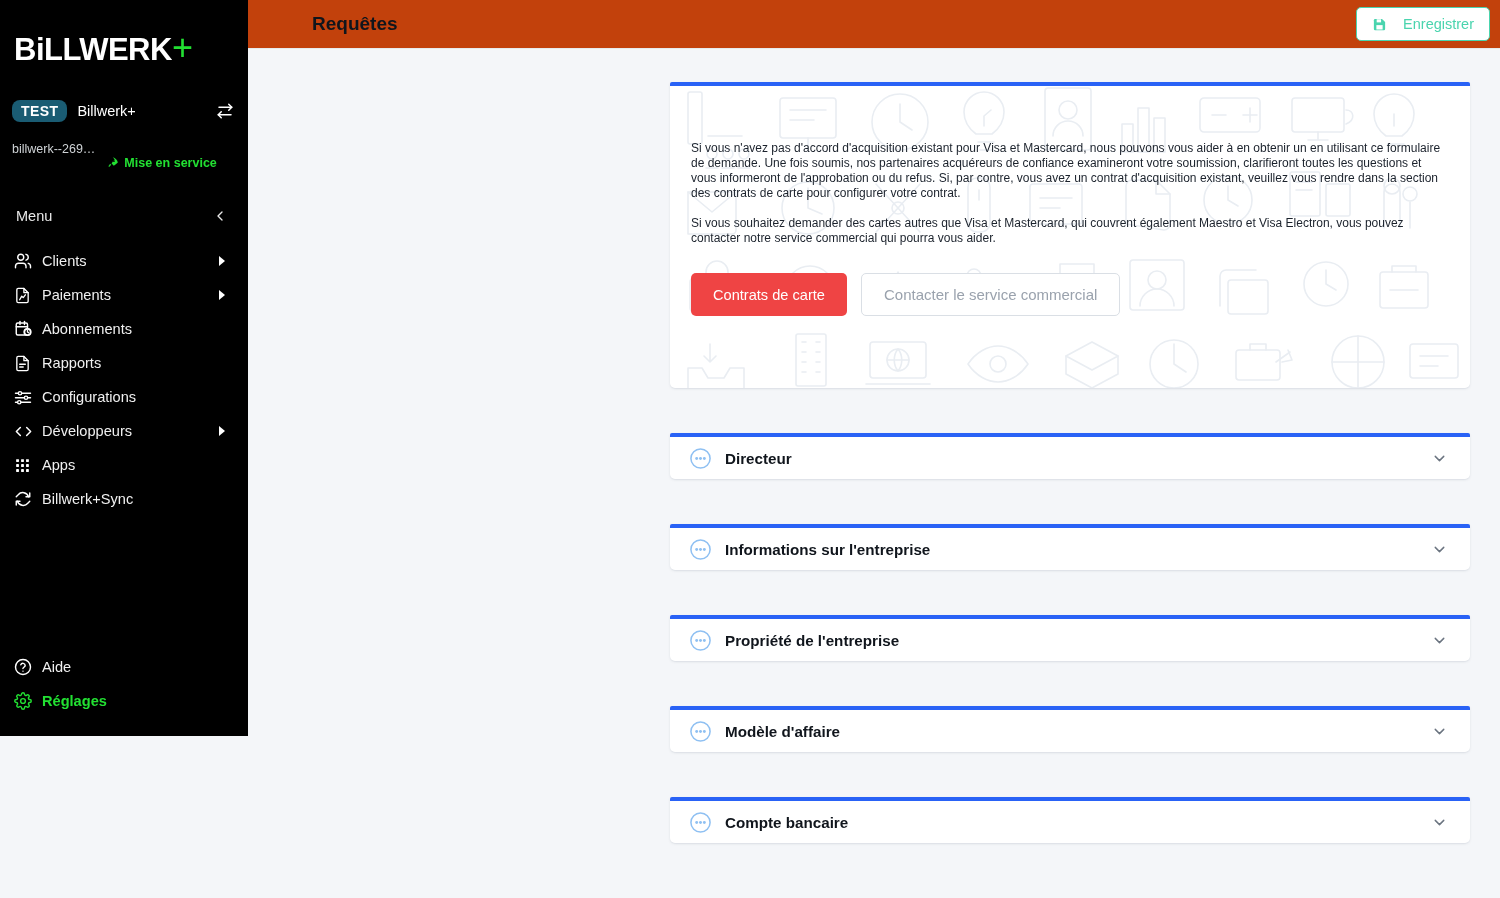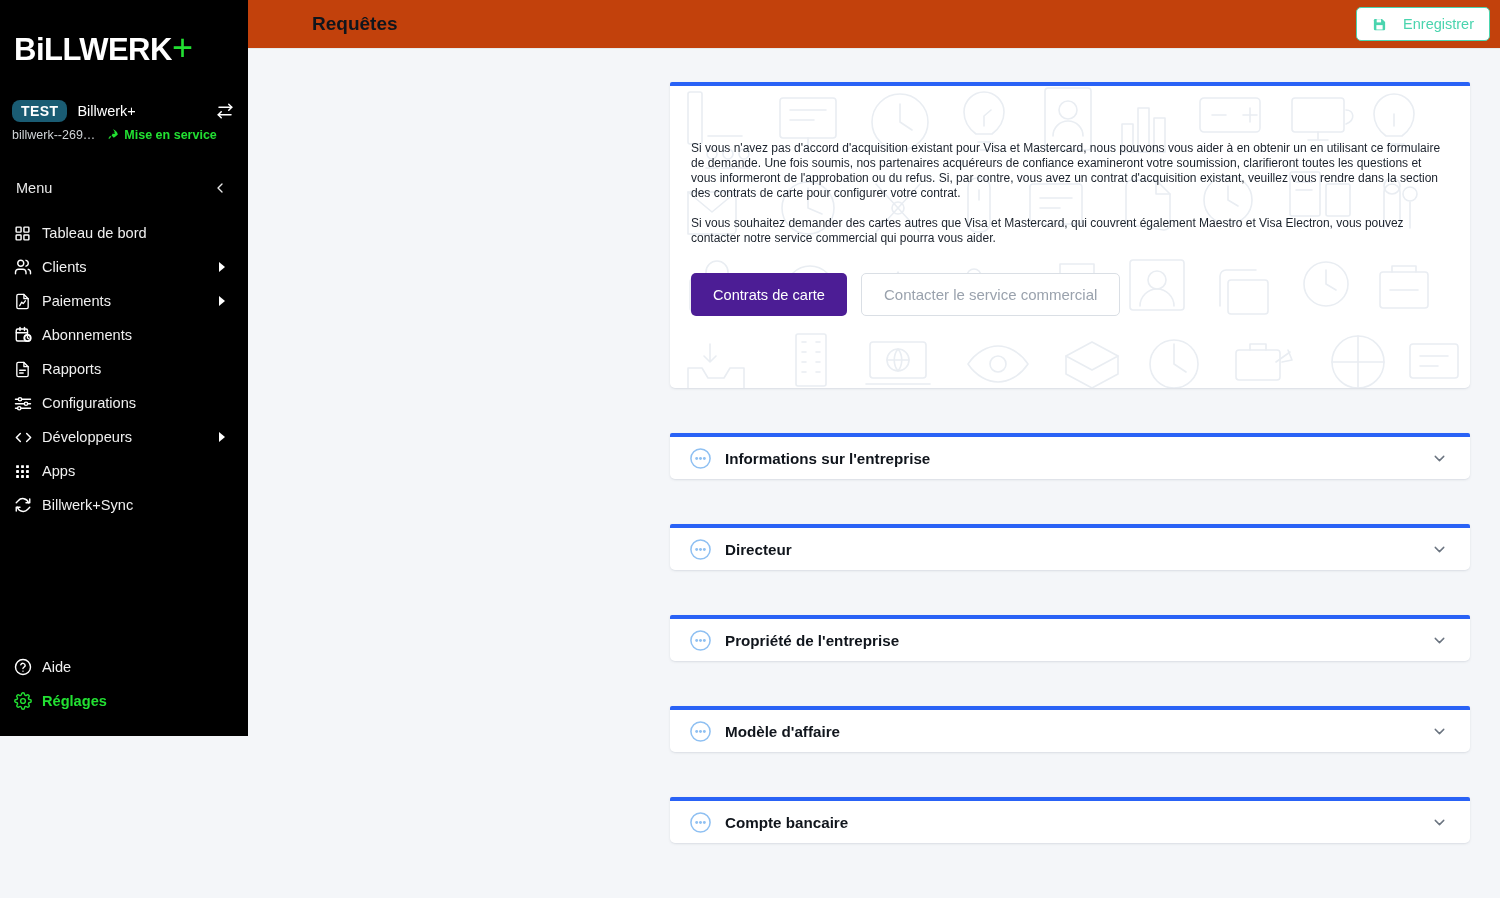--- a/index.html
+++ b/index.html
@@ -36,21 +36,21 @@
   .tenant-row1 { display: flex; align-items: center; gap: 10px; }
   .test-badge {
     background: #1a5c73; color: #ffffff;
     font-size: 14px; font-weight: 700; letter-spacing: 0.4px;
     padding: 3px 9px; border-radius: 8px;
   }
   .tenant-name { font-size: 14.5px; color: #ffffff; flex: 1; }
   .swap-icon { color: #ffffff; display:flex; align-items:center; }
   .tenant-row2 { display: flex; align-items: center; gap: 10px; margin-top: 6px; }
   .tenant-id { font-size: 12.5px; color: #cfd3d6; }
-  .status-wrap { display: flex; align-items: center; gap: 5px; }
+  .status-wrap { display: flex; align-items: center; gap: 5px; margin-top: 28px; }
   .status-text { font-size: 12.5px; color: #22e032; font-weight: 600; }
   .rocket-icon { color: #22e032; display:flex; }
 
   .menu-head {
     display: flex; align-items: center; justify-content: space-between;
     padding: 24px 20px 10px 16px;
   }
   .menu-head .label { font-size: 14.5px; color: #e8e8e8; }
   .collapse-icon { color: #e8e8e8; display: flex; }
 
@@ -114,21 +114,21 @@
     position: absolute; inset: 0; opacity: 1; pointer-events: none;
   }
   .intro-inner { position: relative; z-index: 2; padding: 55px 21px 0 21px; }
   .intro-p {
     font-size: 12px; line-height: 1.25; color: #1b222c;
     margin-bottom: 15px; max-width: 758px;
   }
   .intro-p:last-of-type { margin-bottom: 0; }
   .btn-row { display: flex; gap: 14px; margin-top: 27px; }
   .btn-primary {
-    background: #4c1d95; color: #ffffff; border: none;
+    background: #ef4444; color: #ffffff; border: none;
     border-radius: 5px; font-size: 14.6px; padding: 12px 22px;
     cursor: pointer; font-family: "Liberation Sans", sans-serif;
   }
   .btn-ghost {
     background: #ffffff; color: #9aa2ad; border: 1px solid #dadfe5;
     border-radius: 5px; font-size: 15px; padding: 12px 22px;
     cursor: pointer; font-family: "Liberation Sans", sans-serif;
   }
 
   
@@ -186,31 +186,20 @@
       <span class="label">Menu</span>
       <span class="collapse-icon">
         <svg width="16" height="16" viewBox="0 0 24 24" fill="none" stroke="currentColor" stroke-width="2" stroke-linecap="round" stroke-linejoin="round">
             <polyline points="15 18 9 12 15 6"></polyline>
           </svg>
       </span>
     </div>
 
     <nav class="nav">
 
-      <div class="nav-item">
-        <span class="nav-icon">
-          <svg width="17" height="17" viewBox="0 0 24 24" fill="none" stroke="currentColor" stroke-width="2">
-              <rect x="3" y="3" width="7" height="7" rx="1"></rect>
-              <rect x="14" y="3" width="7" height="7" rx="1"></rect>
-              <rect x="3" y="14" width="7" height="7" rx="1"></rect>
-              <rect x="14" y="14" width="7" height="7" rx="1"></rect>
-            </svg>
-        </span>
-        <span class="nav-label">Tableau de bord</span>
-      </div>
 
       <div class="nav-item">
         <span class="nav-icon">
           <svg width="18" height="18" viewBox="0 0 24 24" fill="none" stroke="currentColor" stroke-width="1.9" stroke-linecap="round" stroke-linejoin="round">
               <path d="M16 21v-2a4 4 0 0 0-4-4H6a4 4 0 0 0-4 4v2"></path>
               <circle cx="9" cy="7" r="4"></circle>
               <path d="M22 21v-2a4 4 0 0 0-3-3.87"></path>
               <path d="M16 3.13a4 4 0 0 1 0 7.75"></path>
             </svg>
         </span>
@@ -555,38 +544,38 @@
 
       <div class="card accordion">
         <span class="acc-icon">
           <svg width="23" height="23" viewBox="0 0 24 24">
               <circle cx="12" cy="12" r="10" fill="none" stroke="#8fc0f2" stroke-width="1.6"></circle>
               <circle cx="8" cy="12" r="1.5" fill="#8fc0f2"></circle>
               <circle cx="12" cy="12" r="1.5" fill="#8fc0f2"></circle>
               <circle cx="16" cy="12" r="1.5" fill="#8fc0f2"></circle>
             </svg>
         </span>
-        <span class="acc-title">Informations sur l'entreprise</span>
+        <span class="acc-title">Directeur</span>
         <span class="acc-chev">
           <svg width="17" height="17" viewBox="0 0 24 24" fill="none" stroke="currentColor" stroke-width="2" stroke-linecap="round" stroke-linejoin="round">
               <polyline points="6 9 12 15 18 9"></polyline>
             </svg>
         </span>
       </div>
 
       <div class="card accordion">
         <span class="acc-icon">
           <svg width="23" height="23" viewBox="0 0 24 24">
               <circle cx="12" cy="12" r="10" fill="none" stroke="#8fc0f2" stroke-width="1.6"></circle>
               <circle cx="8" cy="12" r="1.5" fill="#8fc0f2"></circle>
               <circle cx="12" cy="12" r="1.5" fill="#8fc0f2"></circle>
               <circle cx="16" cy="12" r="1.5" fill="#8fc0f2"></circle>
             </svg>
         </span>
-        <span class="acc-title">Directeur</span>
+        <span class="acc-title">Informations sur l'entreprise</span>
         <span class="acc-chev">
           <svg width="17" height="17" viewBox="0 0 24 24" fill="none" stroke="currentColor" stroke-width="2" stroke-linecap="round" stroke-linejoin="round">
               <polyline points="6 9 12 15 18 9"></polyline>
             </svg>
         </span>
       </div>
 
       <div class="card accordion">
         <span class="acc-icon">
           <svg width="23" height="23" viewBox="0 0 24 24">

